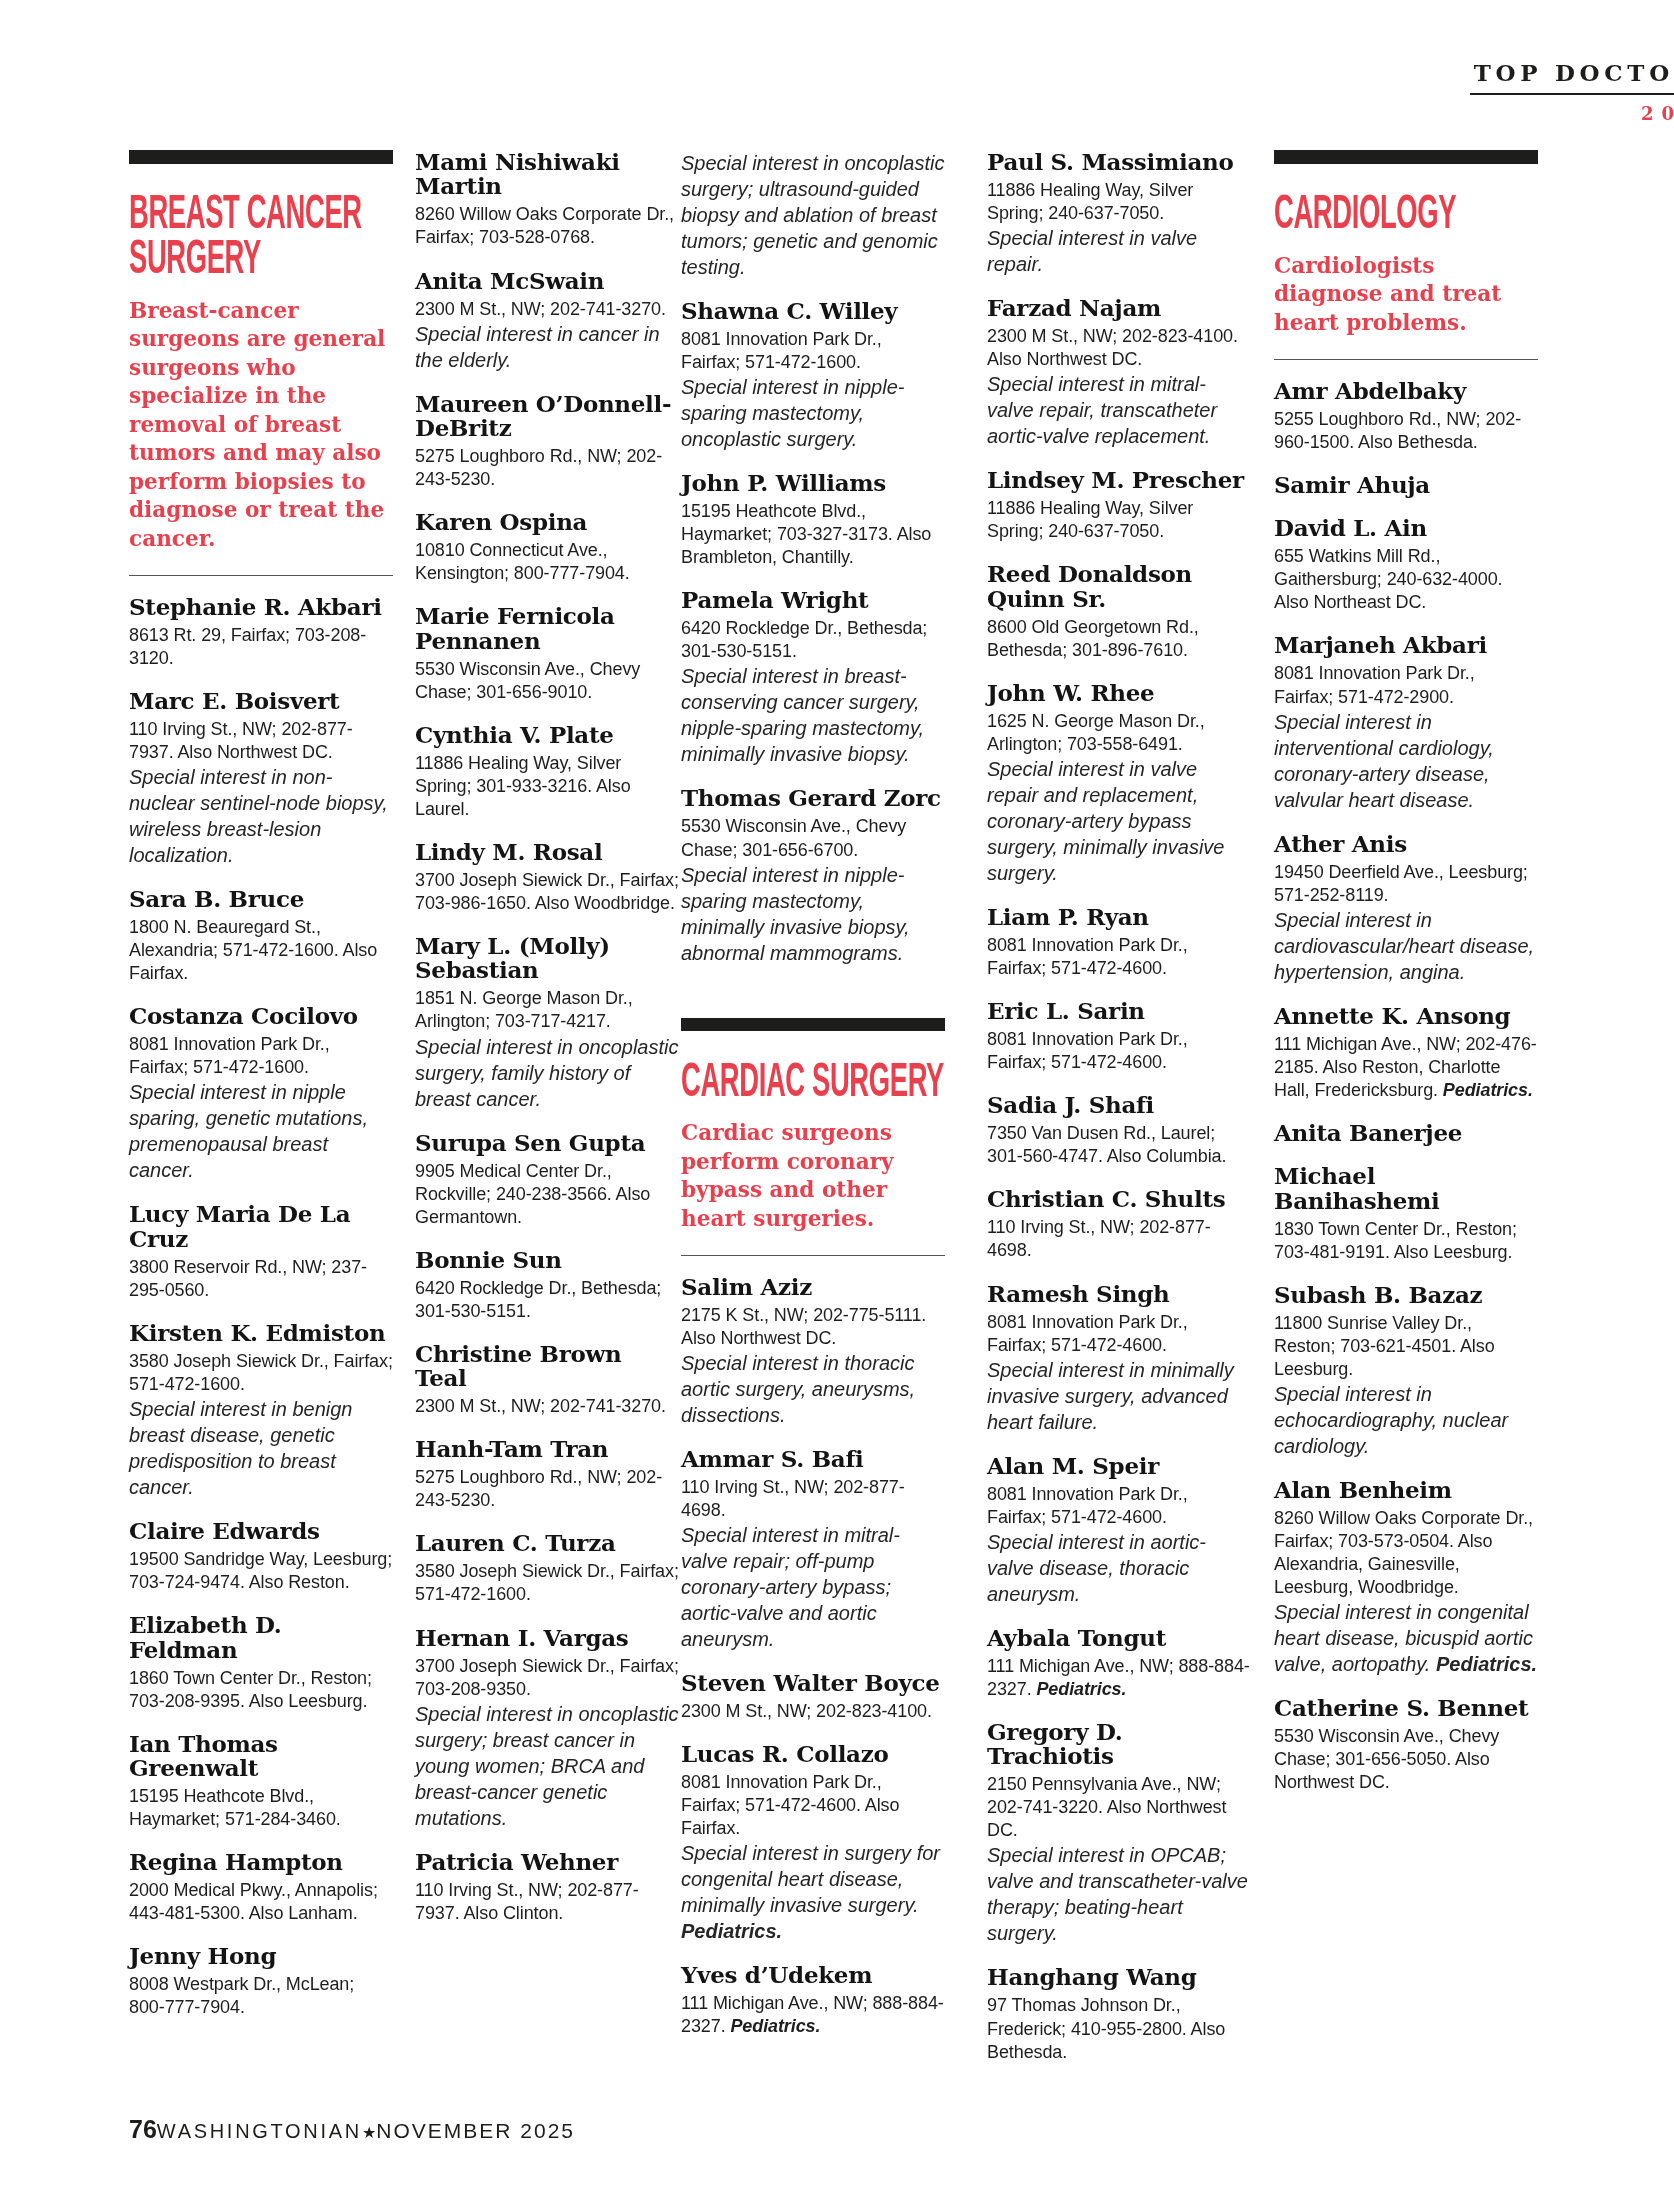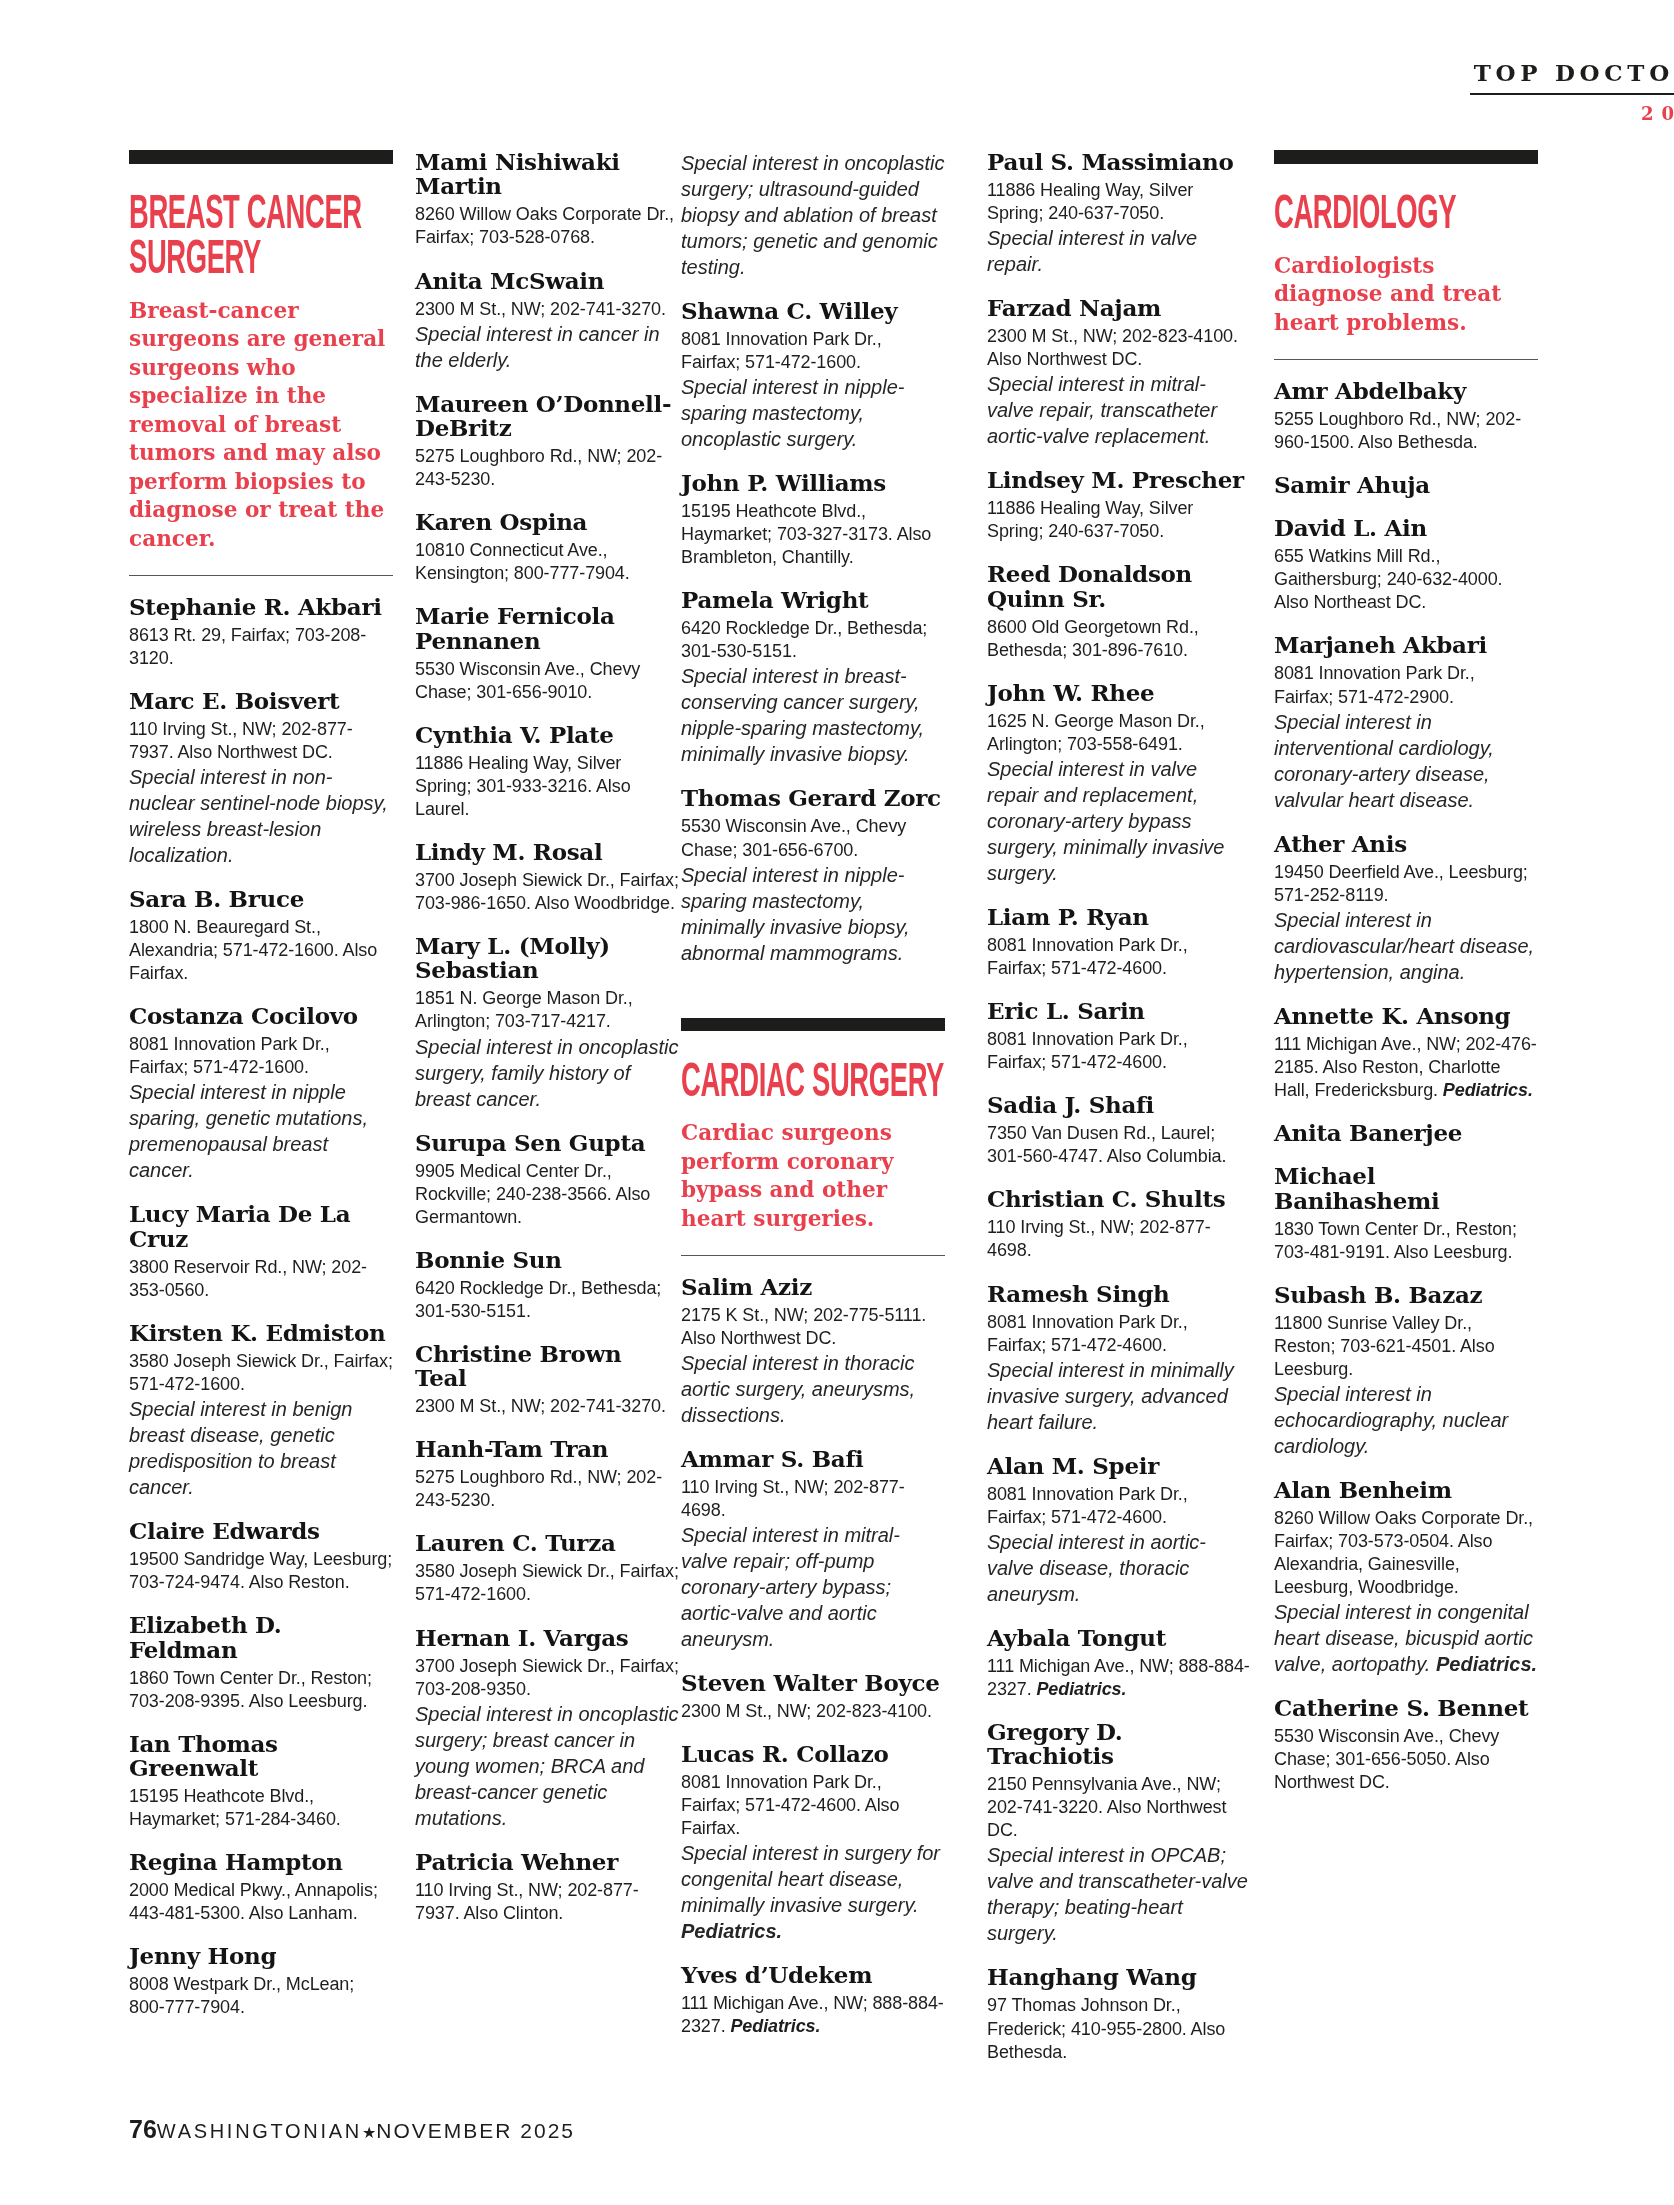--- a/index.html
+++ b/index.html
@@ -77,21 +77,21 @@
   </article>
 
   <article class="doctor">
     <h3 class="doctor-name">Costanza Cocilovo</h3>
     <p class="doctor-address"><span class="addr-text">8081 Innovation Park Dr., Fairfax; 571-472-1600.</span></p>
     <p class="doctor-special"><span class="special-text">Special interest in nipple sparing, genetic mutations, premenopausal breast cancer.</span></p>
   </article>
 
   <article class="doctor">
     <h3 class="doctor-name">Lucy Maria De La Cruz</h3>
-    <p class="doctor-address"><span class="addr-text">3800 Reservoir Rd., NW; 202-353-0560.</span></p>
+    <p class="doctor-address"><span class="addr-text">3800 Reservoir Rd., NW; 237-295-0560.</span></p>
 
   </article>
 
   <article class="doctor">
     <h3 class="doctor-name">Kirsten K. Edmiston</h3>
     <p class="doctor-address"><span class="addr-text">3580 Joseph Siewick Dr., Fairfax; 571-472-1600.</span></p>
     <p class="doctor-special"><span class="special-text">Special interest in benign breast disease, genetic predisposition to breast cancer.</span></p>
   </article>
 
   <article class="doctor">

